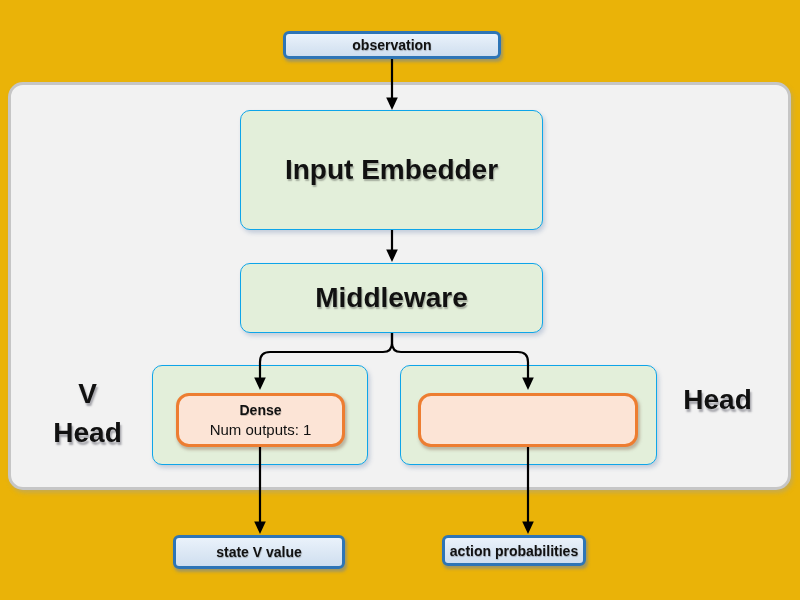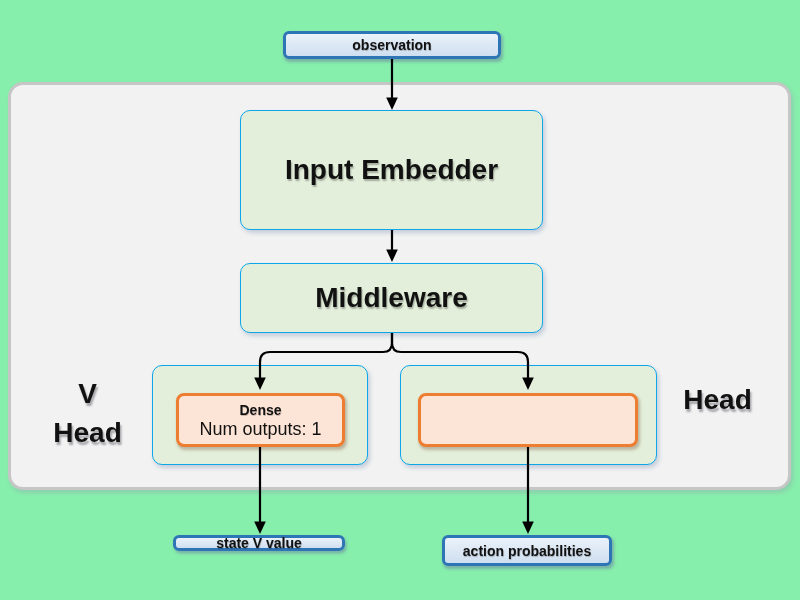--- a/index.html
+++ b/index.html
@@ -1,20 +1,20 @@
 <!DOCTYPE html>
 <html><head>
 <meta charset="utf-8">
 <style>
   html, body { margin: 0; padding: 0; background: #ffffff; }
   .canvas {
     position: relative;
     width: 800px;
     height: 600px;
-    background: #86efac;
+    background: #eab308;
     font-family: "Liberation Sans", "DejaVu Sans", sans-serif;
     color: #111;
     overflow: hidden;
   }
   .container {
     position: absolute;
     left: 8px; top: 82px;
     width: 783px; height: 408px;
     box-sizing: border-box;
     background: #f2f2f2;
@@ -46,32 +46,32 @@
     background: #e3efda;
     box-shadow: 2px 3px 4px rgba(140,160,190,0.45);
   }
   .green .big-label {
     font-size: 28px;
     font-weight: bold;
     text-shadow: 1px 2px 1.5px rgba(0,0,0,0.28);
   }
   .orange {
     border: 3px solid #ed7d31;
-    border-radius: 8px;
+    border-radius: 13px;
     background: #fce4d6;
     box-shadow: 1.5px 2.5px 3px rgba(150,125,105,0.5);
   }
   .orange .dense-title {
     font-size: 14px;
     font-weight: bold;
     line-height: 19px;
     text-shadow: 0.5px 1px 0.5px rgba(0,0,0,0.2);
   }
   .orange .dense-sub {
-    font-size: 18px;
+    font-size: 15px;
     line-height: 19px;
   }
   .head-label {
     position: absolute;
     width: 135px;
     text-align: center;
     font-size: 28px;
     font-weight: bold;
     line-height: 39px;
     text-shadow: 1.5px 2.5px 2px rgba(70,70,85,0.45);
@@ -115,25 +115,25 @@
 
   <div class="node green" style="left:400px; top:365px; width:257px; height:100px;"></div>
 
   <div class="node orange" style="left:418px; top:393px; width:220px; height:54px;">
   </div>
 
   <div class="head-label" style="left:650px; top:380px;">
     <div>Head</div>
   </div>
 
-  <div class="node blue" style="left:173px; top:535px; width:172px; height:16px;">
+  <div class="node blue" style="left:173px; top:535px; width:172px; height:34px;">
     <span>state V value</span>
   </div>
 
-  <div class="node blue" style="left:442px; top:535px; width:170px; height:31px;">
+  <div class="node blue" style="left:442px; top:535px; width:144px; height:31px;">
     <span>action probabilities</span>
   </div>
 
   <svg class="arrows" width="800" height="600" viewBox="0 0 800 600">
     <g stroke="#000000" stroke-width="2.2" fill="none">
       <path d="M392 59 V98"></path>
       <path d="M392 230 V250"></path>
       <path d="M392 333 V343 Q392 352 383 352 H270 Q260 352 260 362 V378"></path>
       <path d="M392 333 V343 Q392 352 401 352 H518 Q528 352 528 362 V378"></path>
       <path d="M260 447 V522"></path>

